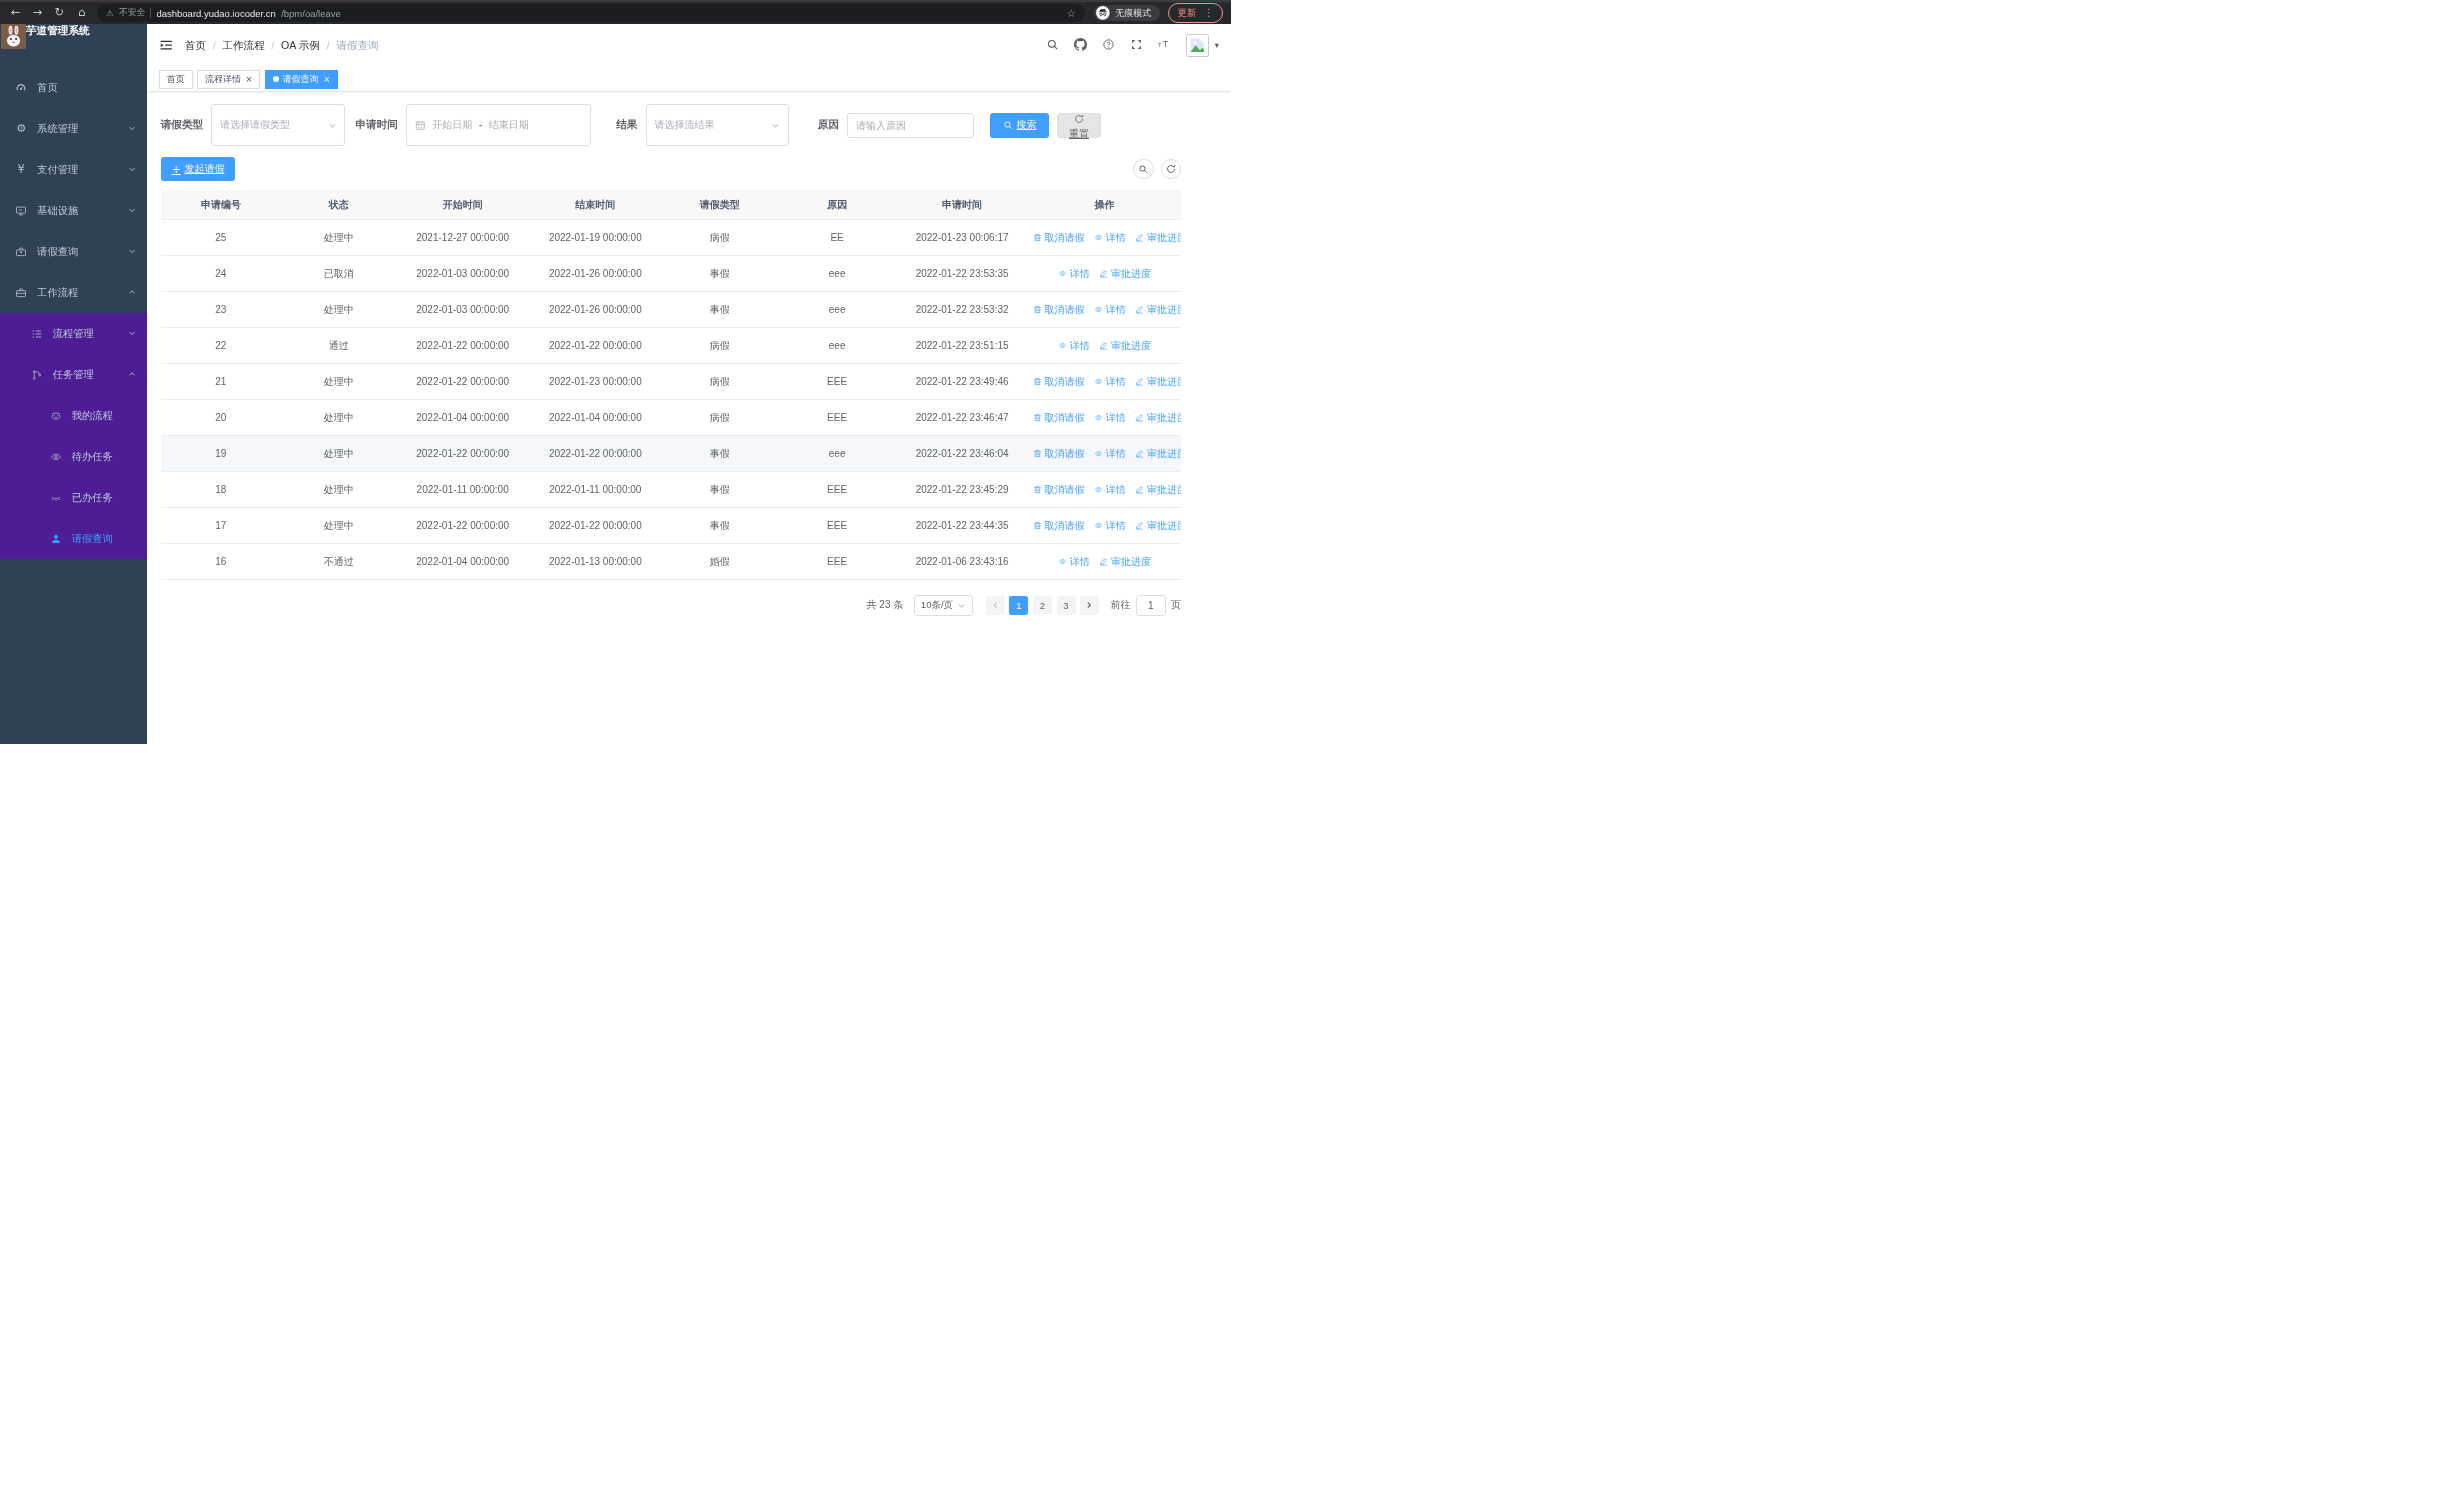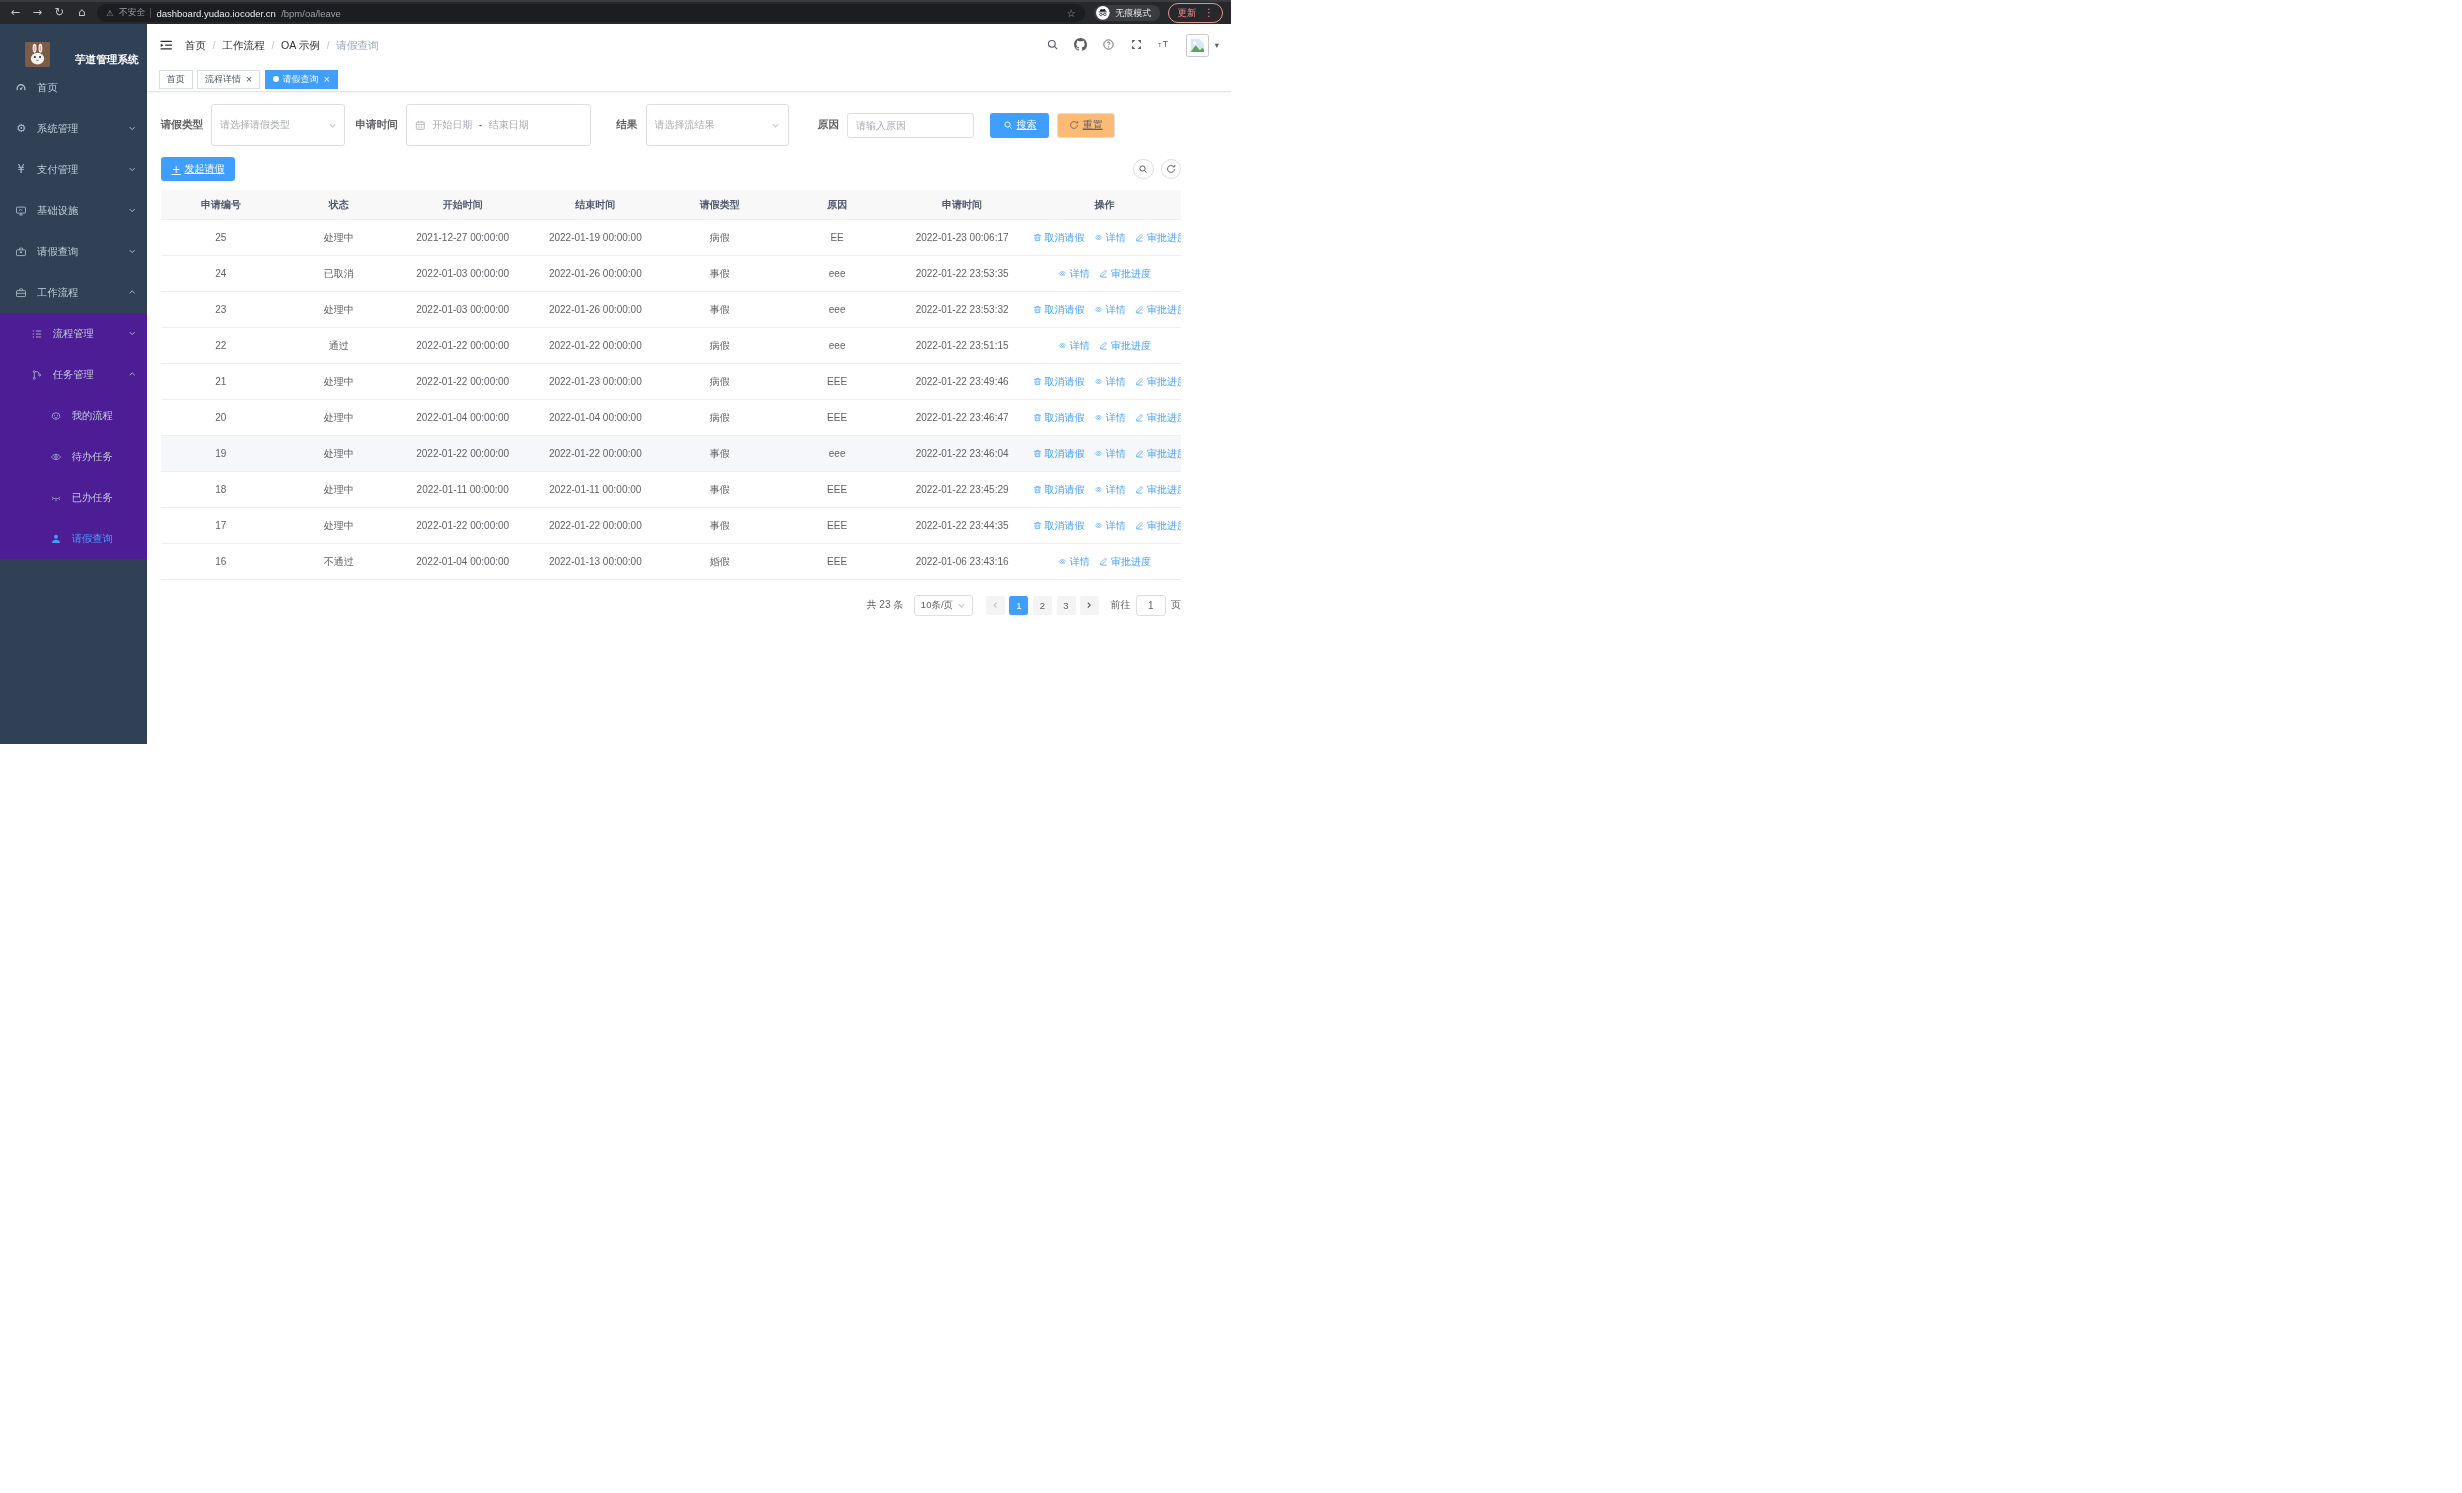--- a/index.html
+++ b/index.html
@@ -20,21 +20,21 @@
   .url-path { color: #9aa0a6; font-size: 9.5px; }
   .star { margin-left: auto; color: #9aa0a6; font-size: 10.6px; cursor: pointer; }
   .incog { display: flex; align-items: center; gap: 5.3px; color: #e8eaed; font-size: 9px; background: #3b3c40; border-radius: 9px; padding: 1.5px 8.4px 1.5px 2.3px; }
   .incog .icon svg { width: 13.7px; height: 13.7px; }
   .update-pill { border: 0.8px solid #ec928c; color: #f28b82; border-radius: 10px; display: flex; align-items: center; gap: 7.6px; padding: 2.3px 8.4px; margin-left: 8.4px; font-size: 9.5px; cursor: pointer; }
   .update-dots { font-size: 10px; }
 
   
   .app { display: flex; height: 720px; }
   .sidebar { width: 147px; background: #304156; flex-shrink: 0; display: flex; flex-direction: column; overflow: hidden; }
-  .logo-row { height: 43px; display: flex; align-items: flex-end; padding-left: 25px; gap: 25px; flex-shrink: 0; }
+  .logo-row { height: 43px; display: flex; align-items: flex-start; padding-left: 1px; gap: 0; flex-shrink: 0; }
   .logo-img svg { width: 25px; height: 25px; }
   .logo-title { color: #fff; font-size: 10.6px; font-weight: bold; white-space: nowrap; }
   .menu { flex: 1; }
   .menu-item { height: 41px; display: flex; align-items: center; color: #bfcbd9; font-size: 10.3px; cursor: pointer; position: relative; white-space: nowrap; }
   .menu-item .icon { width: 13.7px; margin-right: 9px; color: #b3bdc9; }
   .menu-item .icon svg { width: 12px; height: 12px; }
   .menu-item .uicon { font-size: 11.4px; }
   .lvl1 { padding-left: 14.4px; }
   .lvl2 { padding-left: 30px; }
   .lvl3 { padding-left: 49px; }
@@ -77,21 +77,21 @@
   .w-type { width: 134px; }
   .w-result { width: 143px; }
   .date-range { width: 185px; gap: 6.8px; }
   .dr-sep { color: #606266; font-weight: 600; font-size: 9px; }
   .cal { color: #a8abb2; }
   .cal svg { width: 10.6px; height: 10.6px; }
   .inp-native { width: 127px; height: 25px; border: 0.8px solid #dcdfe6; border-radius: 3px; padding: 0 7.6px; font-size: 10px; color: #606266; outline: none; font-family: inherit; }
   .inp-native::placeholder { color: #a8abb2; }
   .btn { height: 25px; border-radius: 3px; display: inline-flex; align-items: center; gap: 3.8px; font-size: 10px; padding: 0 11.4px; cursor: pointer; border: 0.8px solid transparent; white-space: nowrap; text-decoration: underline; }
   .btn-primary { background: #409EFF; color: #fff; }
-  .btn-plain { background: #fdba74; border-color: #dcdfe6; color: #606266; }
+  .btn-plain { background: #e5e5e5; border-color: #dcdfe6; color: #606266; flex-direction: column; }
   .btn .icon svg { width: 10px; height: 10px; }
   .btn .uicon { font-size: 10.6px; }
   .mg-time { margin-left: 10px; } .mg-result { margin-left: 25px; } .mg-reason { margin-left: 29px; }
   .mg-search { margin-left: 16px; } .mg-reset { margin-left: 7.6px; }
 
   .toolbar-row { display: flex; align-items: center; margin-bottom: 9px; }
   .btn-create { height: 23.6px; padding: 0 10px; }
   .tool-circles { margin-left: auto; display: flex; gap: 6.8px; }
   .circle-btn { width: 20.5px; height: 20.5px; border: 0.8px solid #dcdfe6; border-radius: 50%; display: flex; align-items: center; justify-content: center; color: #494b4d; background: #fff; cursor: pointer; }
   .circle-btn svg { width: 10px; height: 10px; }

